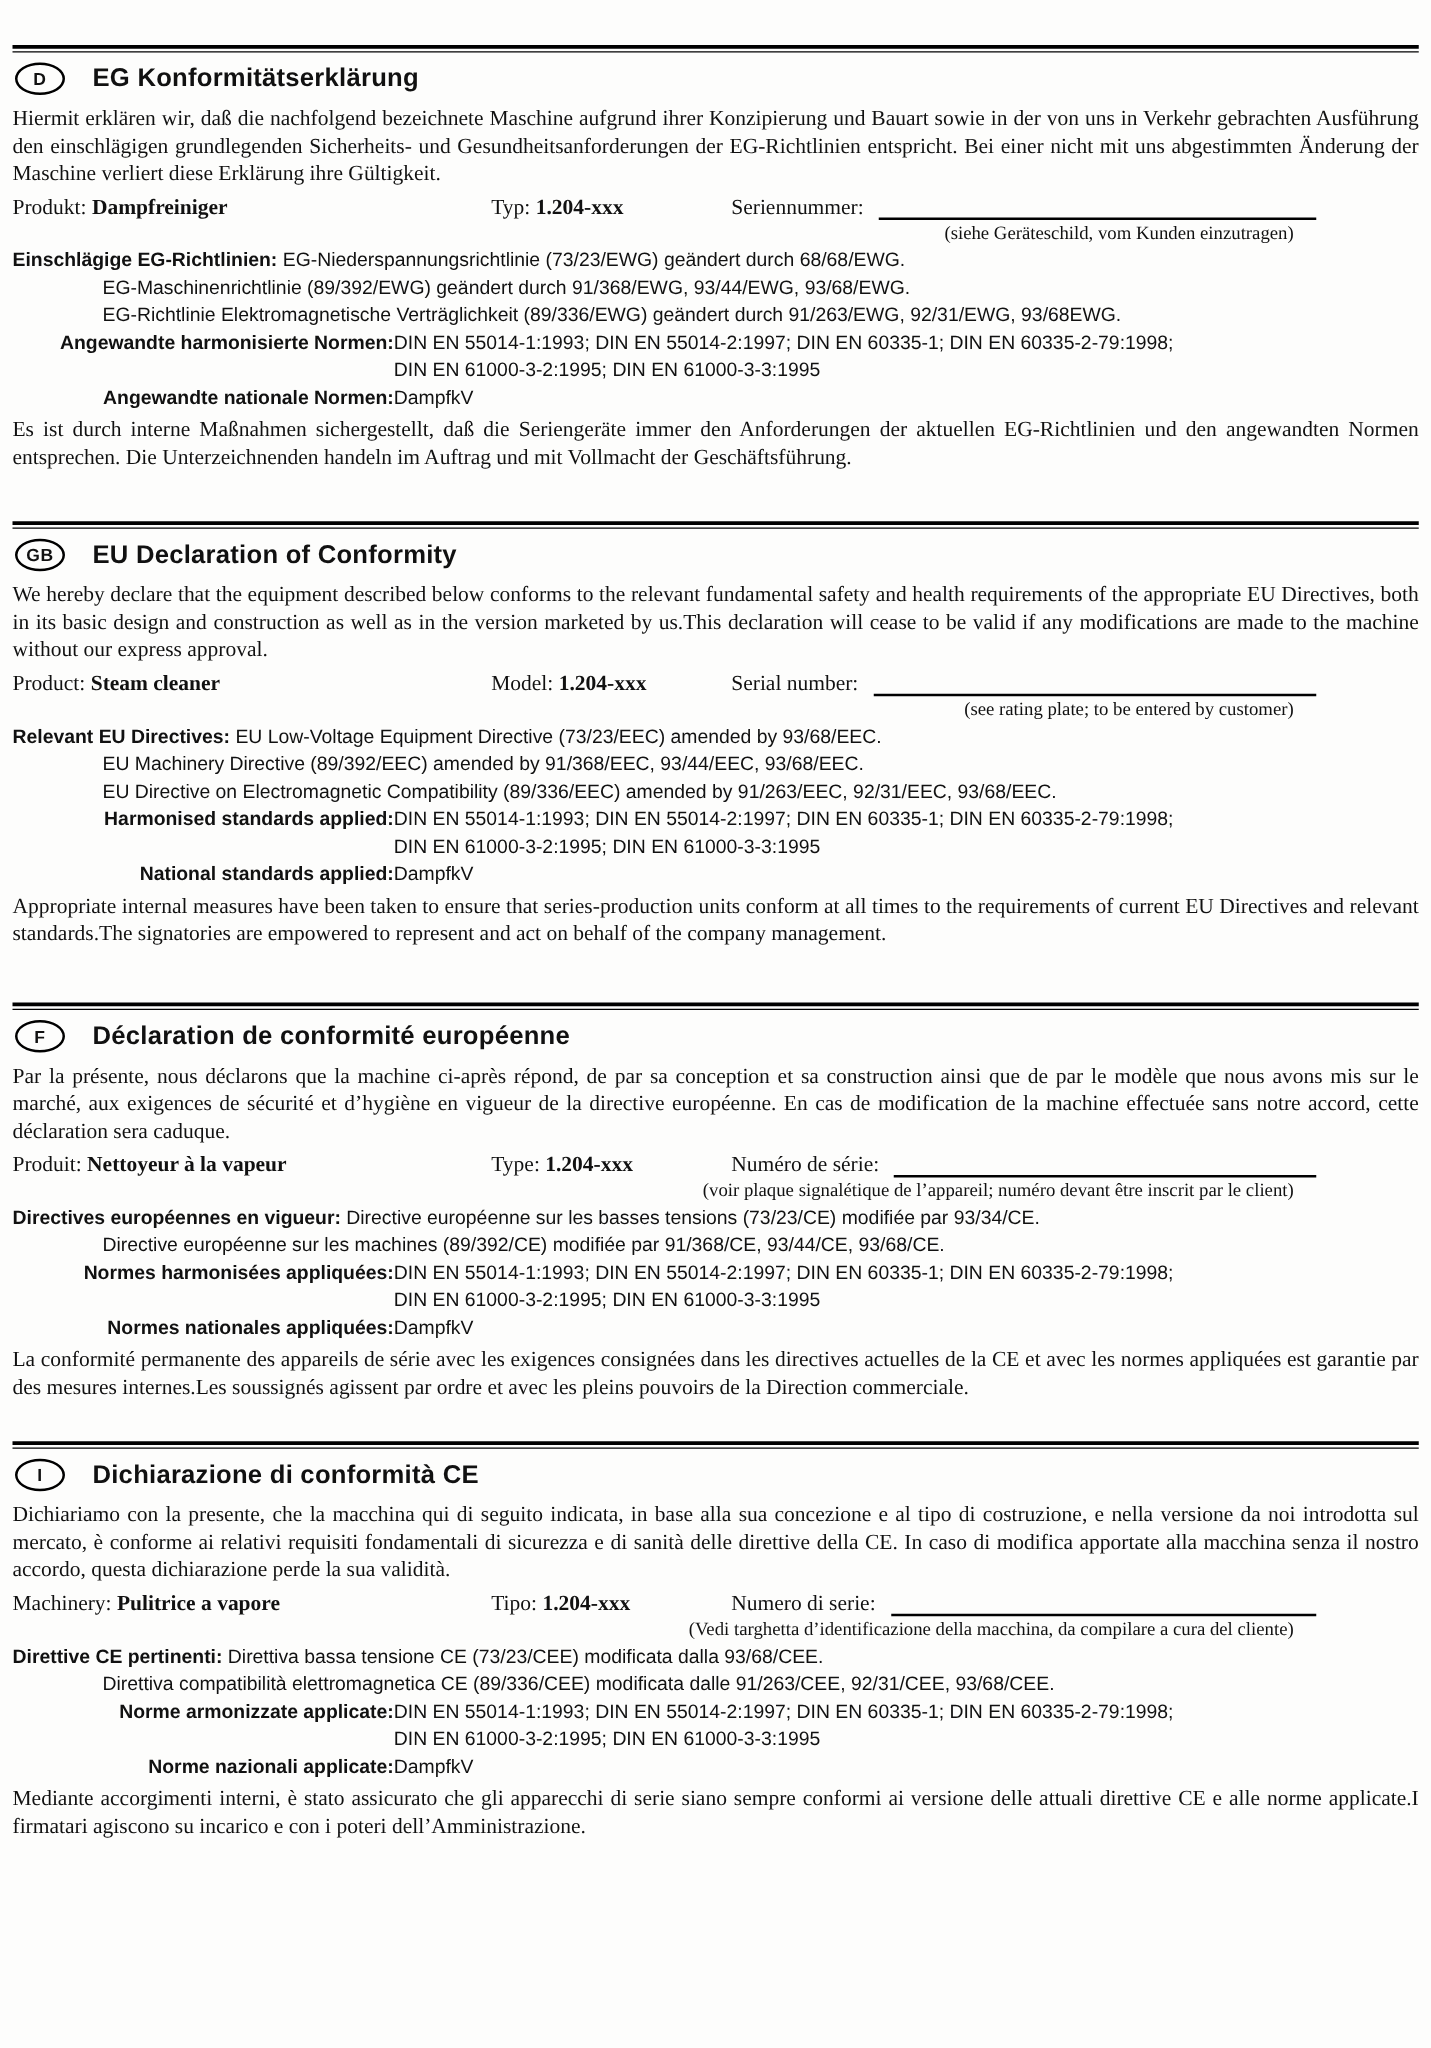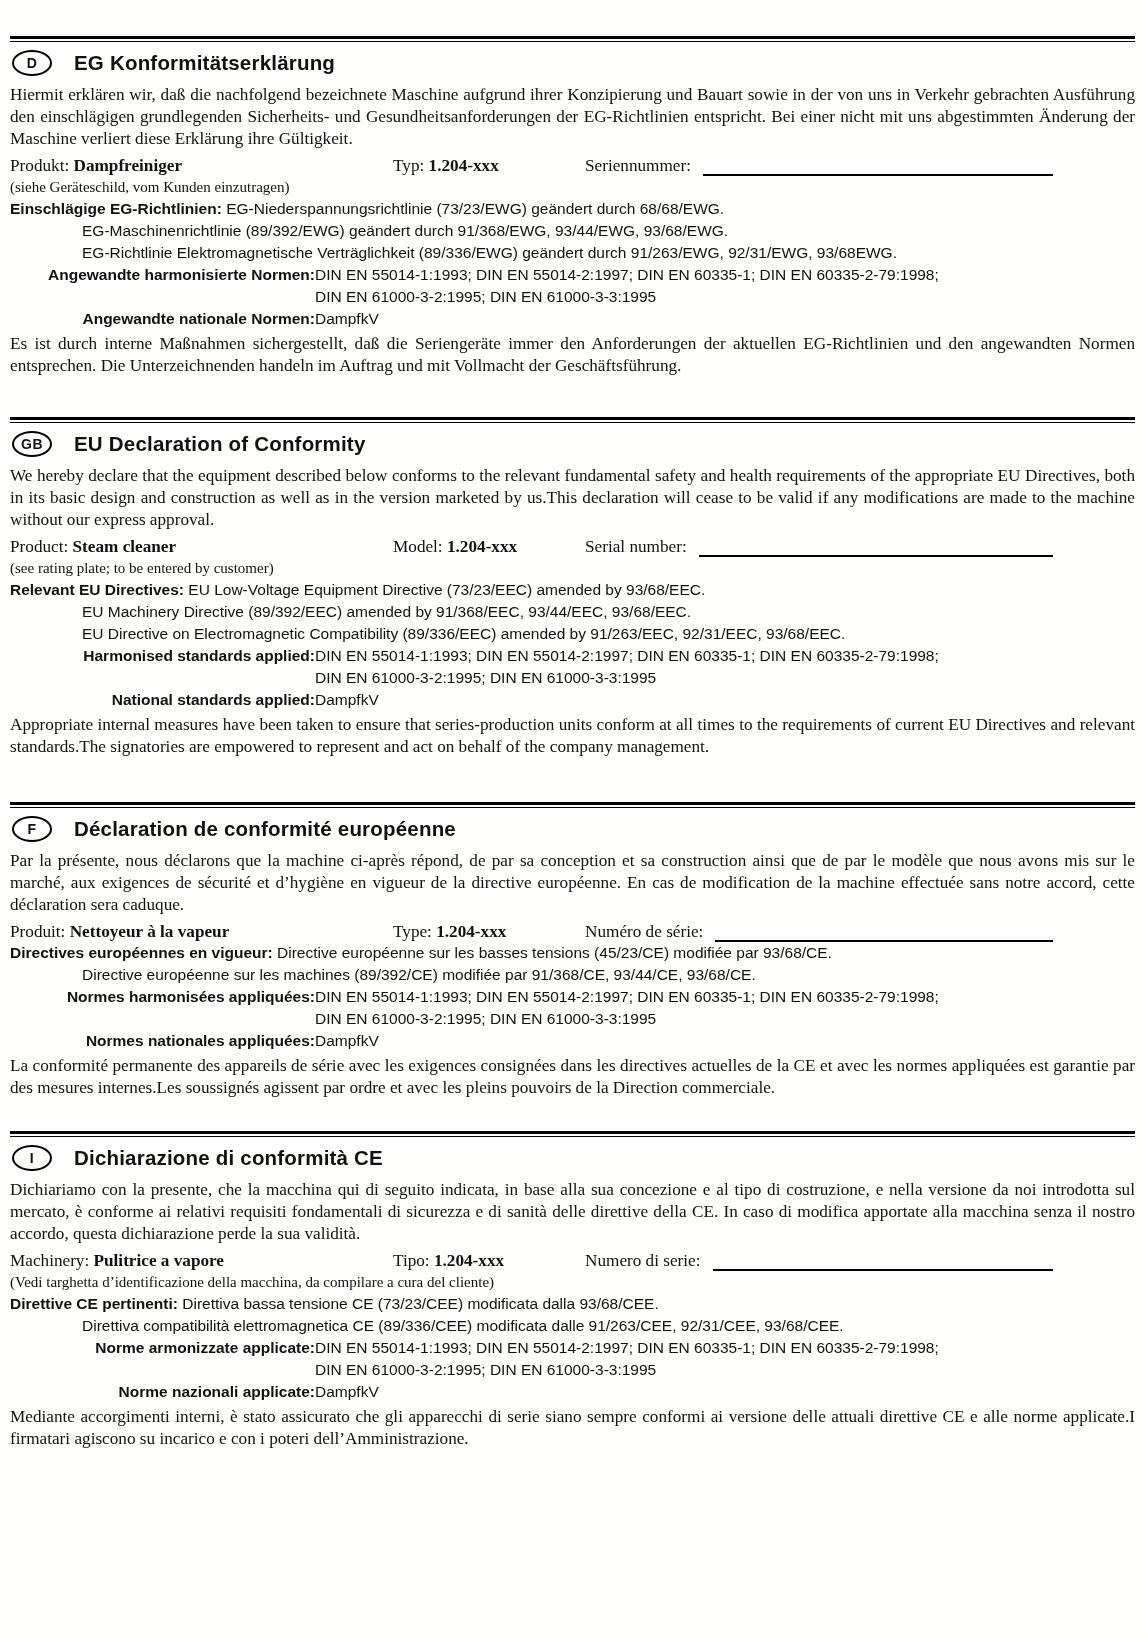--- a/index.html
+++ b/index.html
@@ -58,20 +58,21 @@
   .pcell-2 { width:192px; }
   .pcell-3 { margin-right:12px; white-space:nowrap; }
   .serial-line {
     flex:1;
     border-bottom:2px solid #000;
     height:18px;
     margin-right:82px;
   }
   .serial-note {
     font-size:15px;
+    text-align:right;
     padding-right:100px;
     height:22px;
     line-height:22px;
   }
   .dir-first, .dir-cont {
     font-family:"Liberation Sans", sans-serif;
     font-size:15.5px; line-height:22px;
     text-align:left;
   }
   .dir-first b { font-weight:bold; }
@@ -167,22 +168,23 @@
         </span>
       <h2 class="title">Déclaration de conformité européenne</h2>
     </div>
     <p class="intro">Par la présente, nous déclarons que la machine ci-après répond, de par sa conception et sa construction ainsi que de par le modèle que nous avons mis sur le marché, aux exigences de sécurité et d’hygiène en vigueur de la directive européenne. En cas de modification de la machine effectuée sans notre accord, cette déclaration sera caduque.</p>
     <div class="product-row">
       <span class="pcell-1"><span>Produit:</span> <b>Nettoyeur à la vapeur</b></span>
       <span class="pcell-2"><span>Type:</span> <b>1.204-xxx</b></span>
       <span class="pcell-3">Numéro de série:</span>
       <span class="serial-line"></span>
     </div>
-    <div>
-      <p class="dir-first"><b>Directives européennes en vigueur:</b> <span>Directive européenne sur les basses tensions (45/23/CE) modifiée par 93/68/CE.</span></p>
+    <div class="serial-note">(voir plaque signalétique de l’appareil; numéro devant être inscrit par le client)</div>
+    <div>
+      <p class="dir-first"><b>Directives européennes en vigueur:</b> <span>Directive européenne sur les basses tensions (73/23/CE) modifiée par 93/34/CE.</span></p>
       <p class="dir-cont">Directive européenne sur les machines (89/392/CE) modifiée par 91/368/CE, 93/44/CE, 93/68/CE.</p>
     </div>
     <div class="std-grid">
       <b class="std-label">Normes harmonisées appliquées:</b>
       <span>DIN EN 55014-1:1993; DIN EN 55014-2:1997; DIN EN 60335-1; DIN EN 60335-2-79:1998;</span>
       <span></span>
       <span>DIN EN 61000-3-2:1995; DIN EN 61000-3-3:1995</span>
       <b class="std-label">Normes nationales appliquées:</b>
       <span>DampfkV</span>
     </div>

